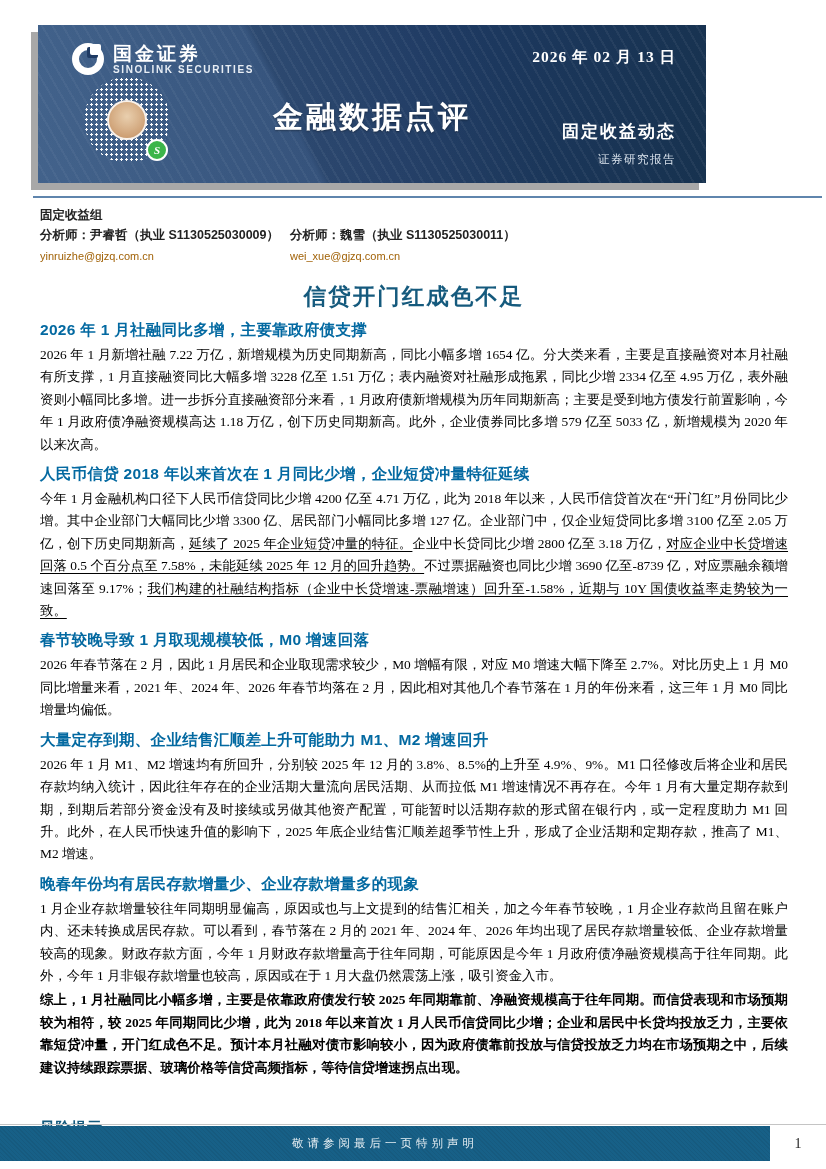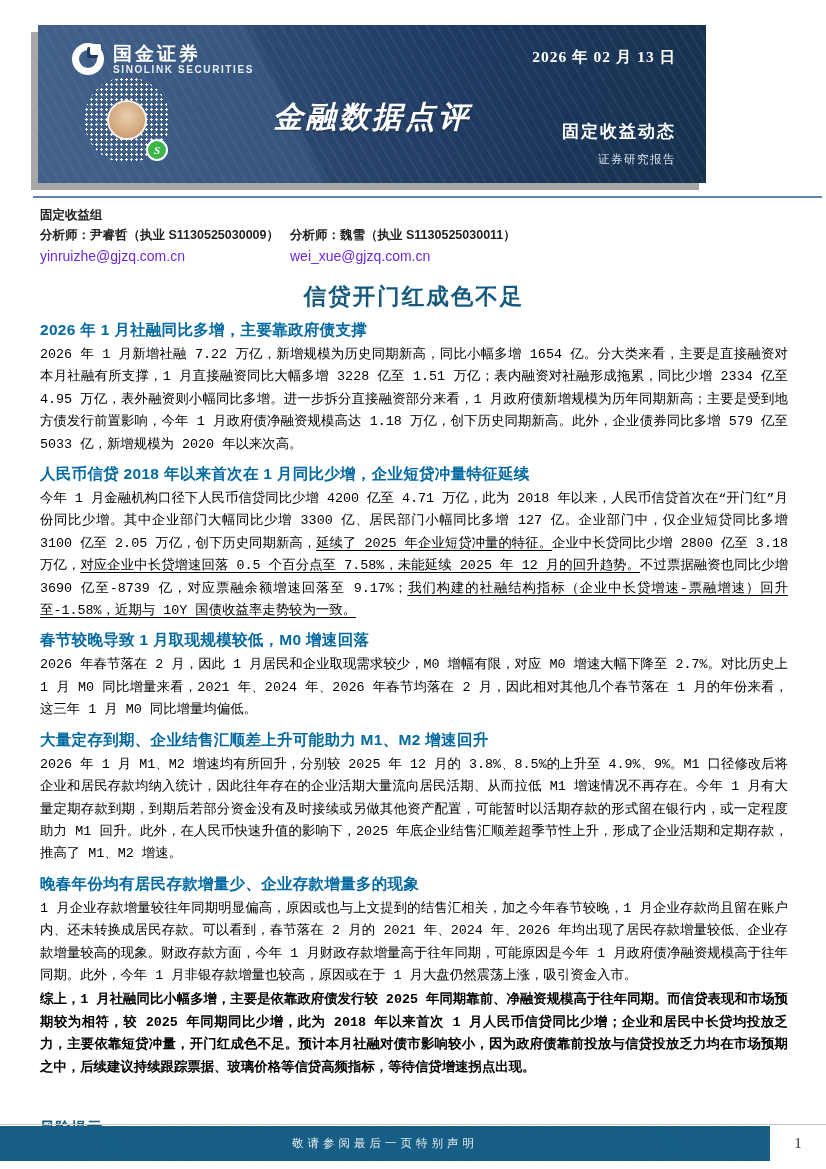--- a/index.html
+++ b/index.html
@@ -33,21 +33,20 @@
   .brand-cn{color:#ffffff;font-size:19px;font-weight:700;letter-spacing:3px;line-height:21px;}
   .brand-en{color:#e8eef5;font-size:10px;font-weight:700;letter-spacing:1.6px;line-height:11px;}
   .banner-date{
     position:absolute;right:30px;top:22px;color:#ffffff;
     font-family:"Liberation Serif", serif;font-weight:700;font-size:15.5px;letter-spacing:1px;
   }
   .banner-title{
     position:absolute;left:50%;top:72px;transform:translateX(-50%);
     color:#ffffff;font-size:30px;font-weight:700;letter-spacing:3px;white-space:nowrap;
     text-shadow:0 1px 2px rgba(0,0,0,0.35);
-    font-style:italic;
   }
   .banner-cat{
     position:absolute;right:30px;bottom:40px;color:#ffffff;
     font-size:17px;font-weight:700;letter-spacing:2px;
   }
   .banner-subcat{
     position:absolute;right:30px;bottom:16px;color:#dbe4ee;
     font-size:11.5px;letter-spacing:1.5px;
   }
   
@@ -74,33 +73,33 @@
 
   
   .content{
     position:absolute;left:40px;top:205px;width:748px;
     color:#000000;
   }
   .analyst-group{font-size:12.5px;font-weight:700;color:#222;line-height:20px;}
   .analyst-cols{display:flex;}
   .analyst-col1{width:250px;}
   .analyst-label{font-size:12.5px;font-weight:700;color:#222;line-height:20px;}
-  .analyst-email{font-size:14px;color:#6d28d9;line-height:22px;}
+  .analyst-email{font-size:11px;color:#a16207;line-height:22px;}
 
   .doc-title{
     margin:14px 0 6px 0;text-align:center;
     color:#155a7d;font-size:22.5px;font-weight:700;letter-spacing:2px;
   }
   .sec-heading{
     margin:7px 0 3px 0;
     color:#0369a1;font-size:15.5px;font-weight:700;line-height:22px;letter-spacing:0.3px;
   }
   .body-text{
     margin:0 0 2px 0;
-    font-family:Liberation Mono, monospace;
+    font-family:Liberation Serif, serif;
     font-size:13.4px;line-height:22.4px;text-align:justify;
     color:#000;
   }
   .body-text .u{text-decoration:underline;text-underline-offset:3px;text-decoration-thickness:1px;}
   .bold-para{font-weight:700;}
   .risk-heading{
     margin:38px 0 2px 0;
     color:#155a7d;font-size:15.5px;font-weight:700;line-height:22px;
   }
   .risk-body{

